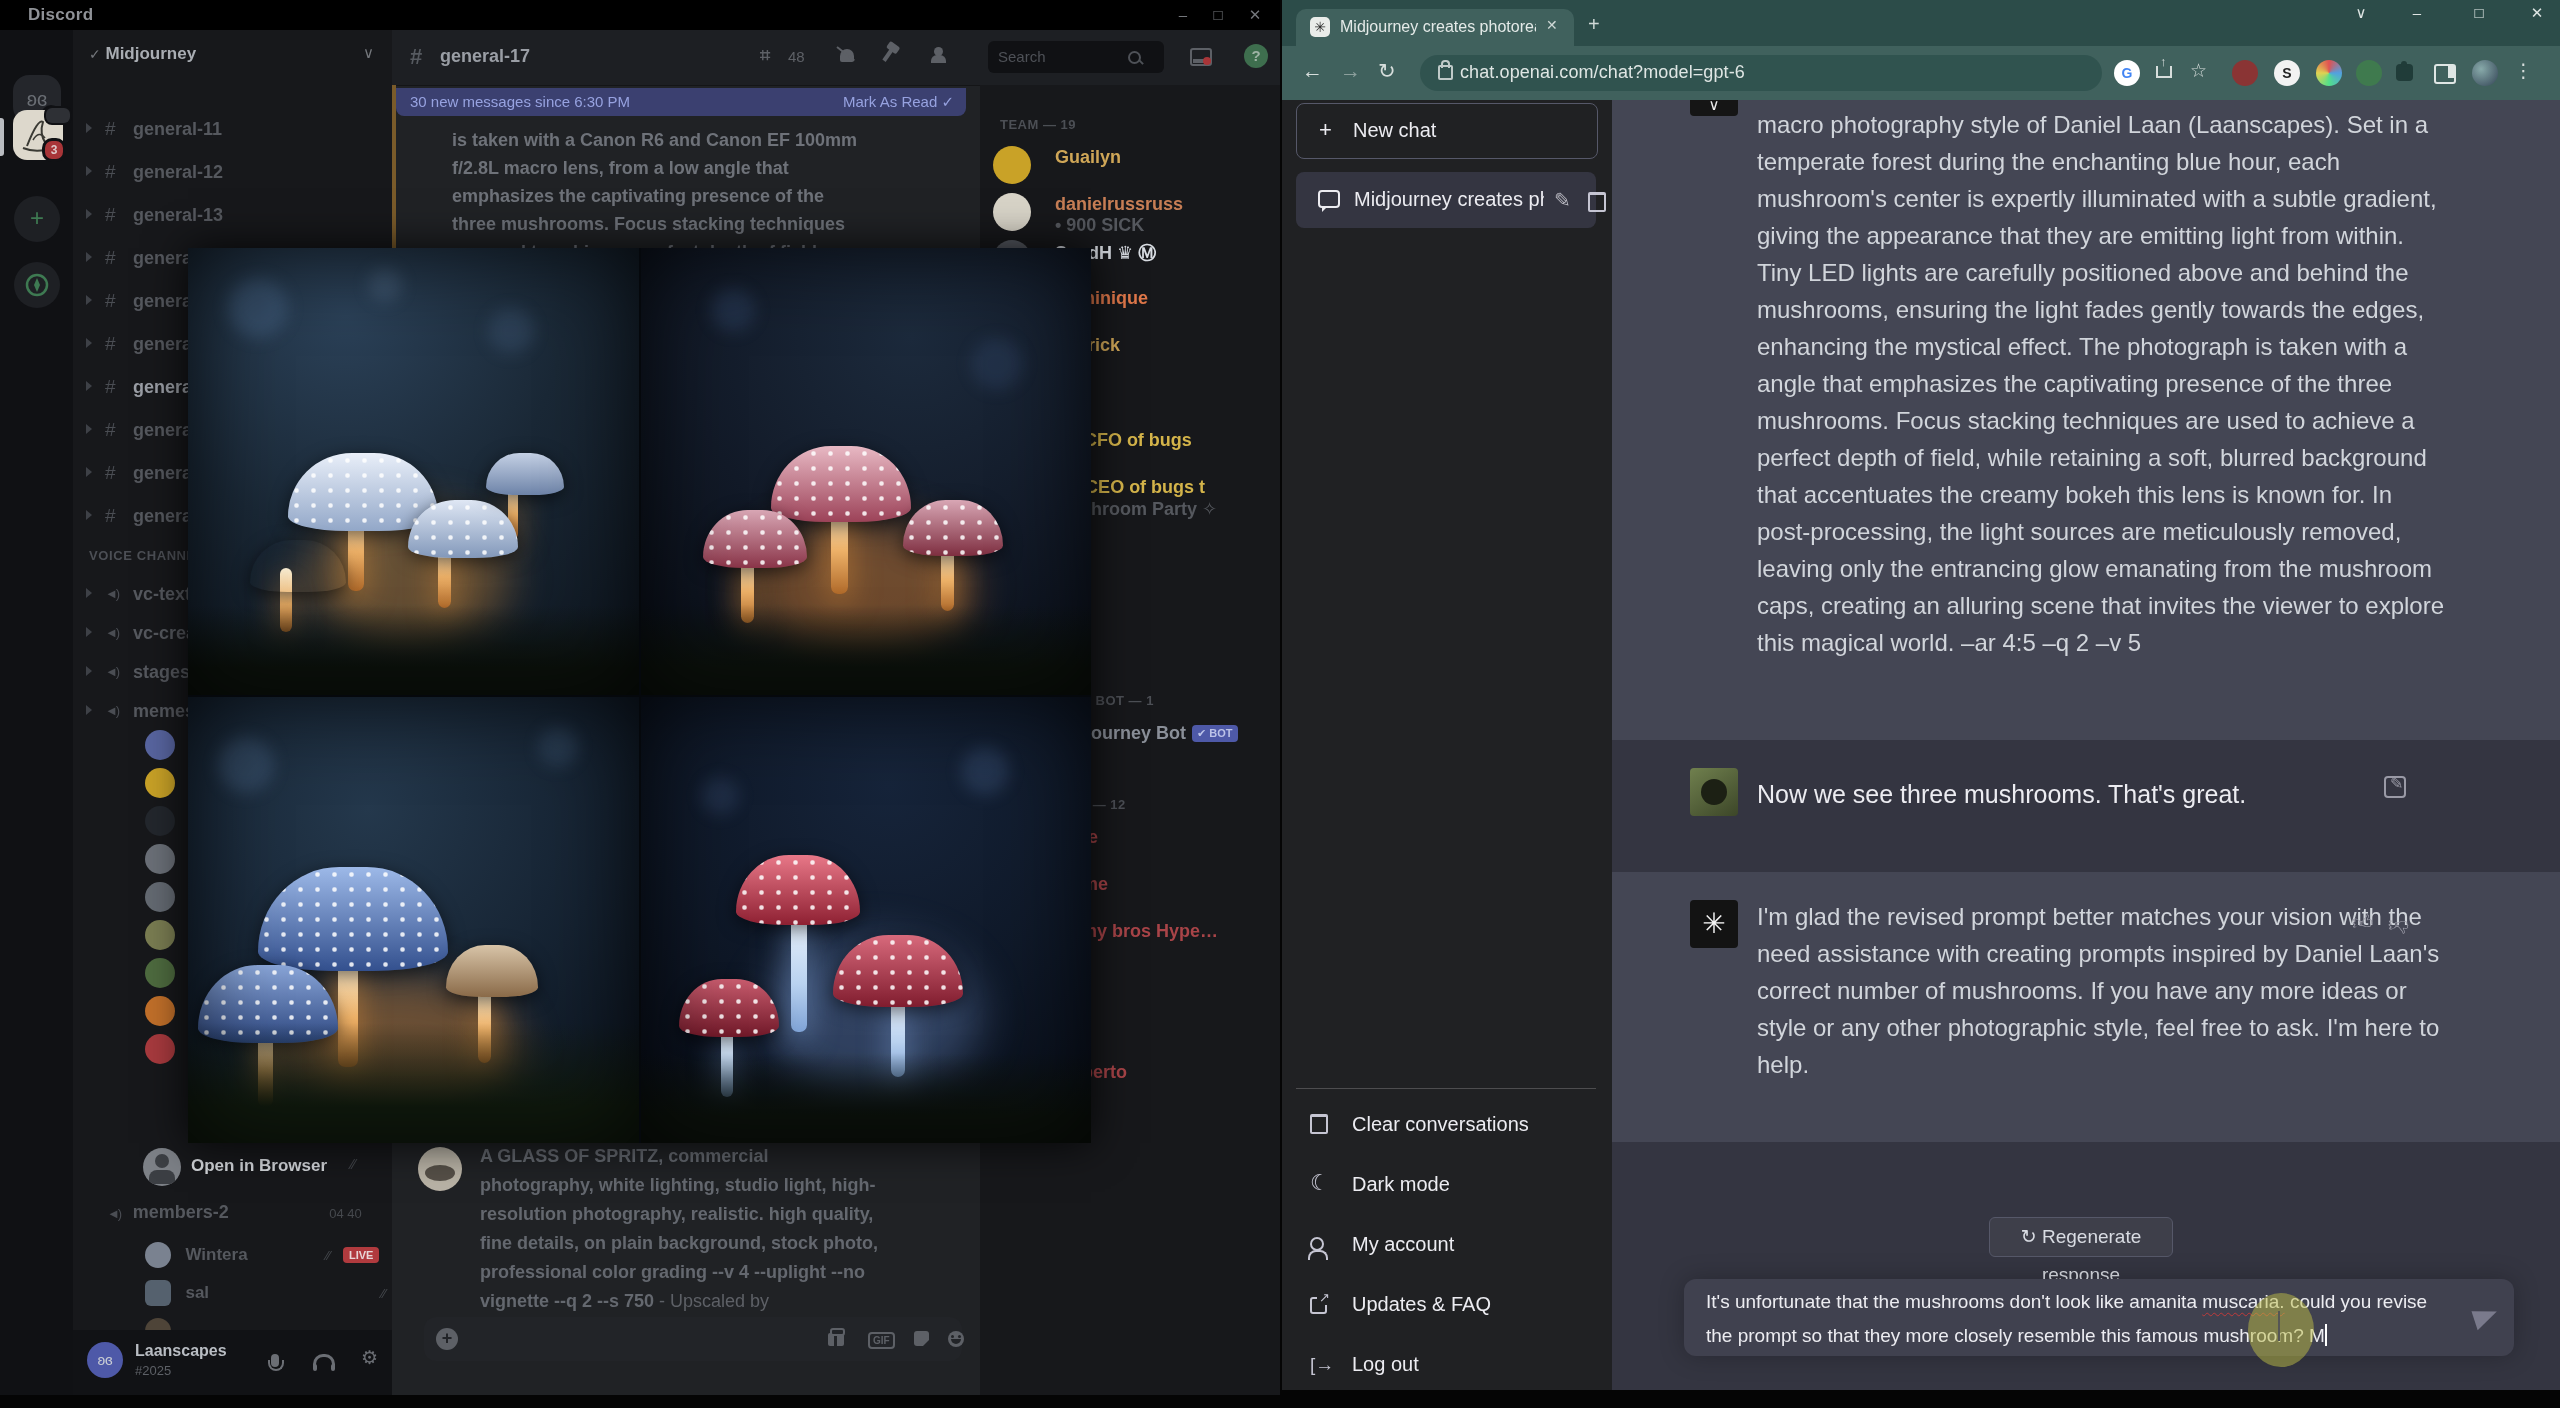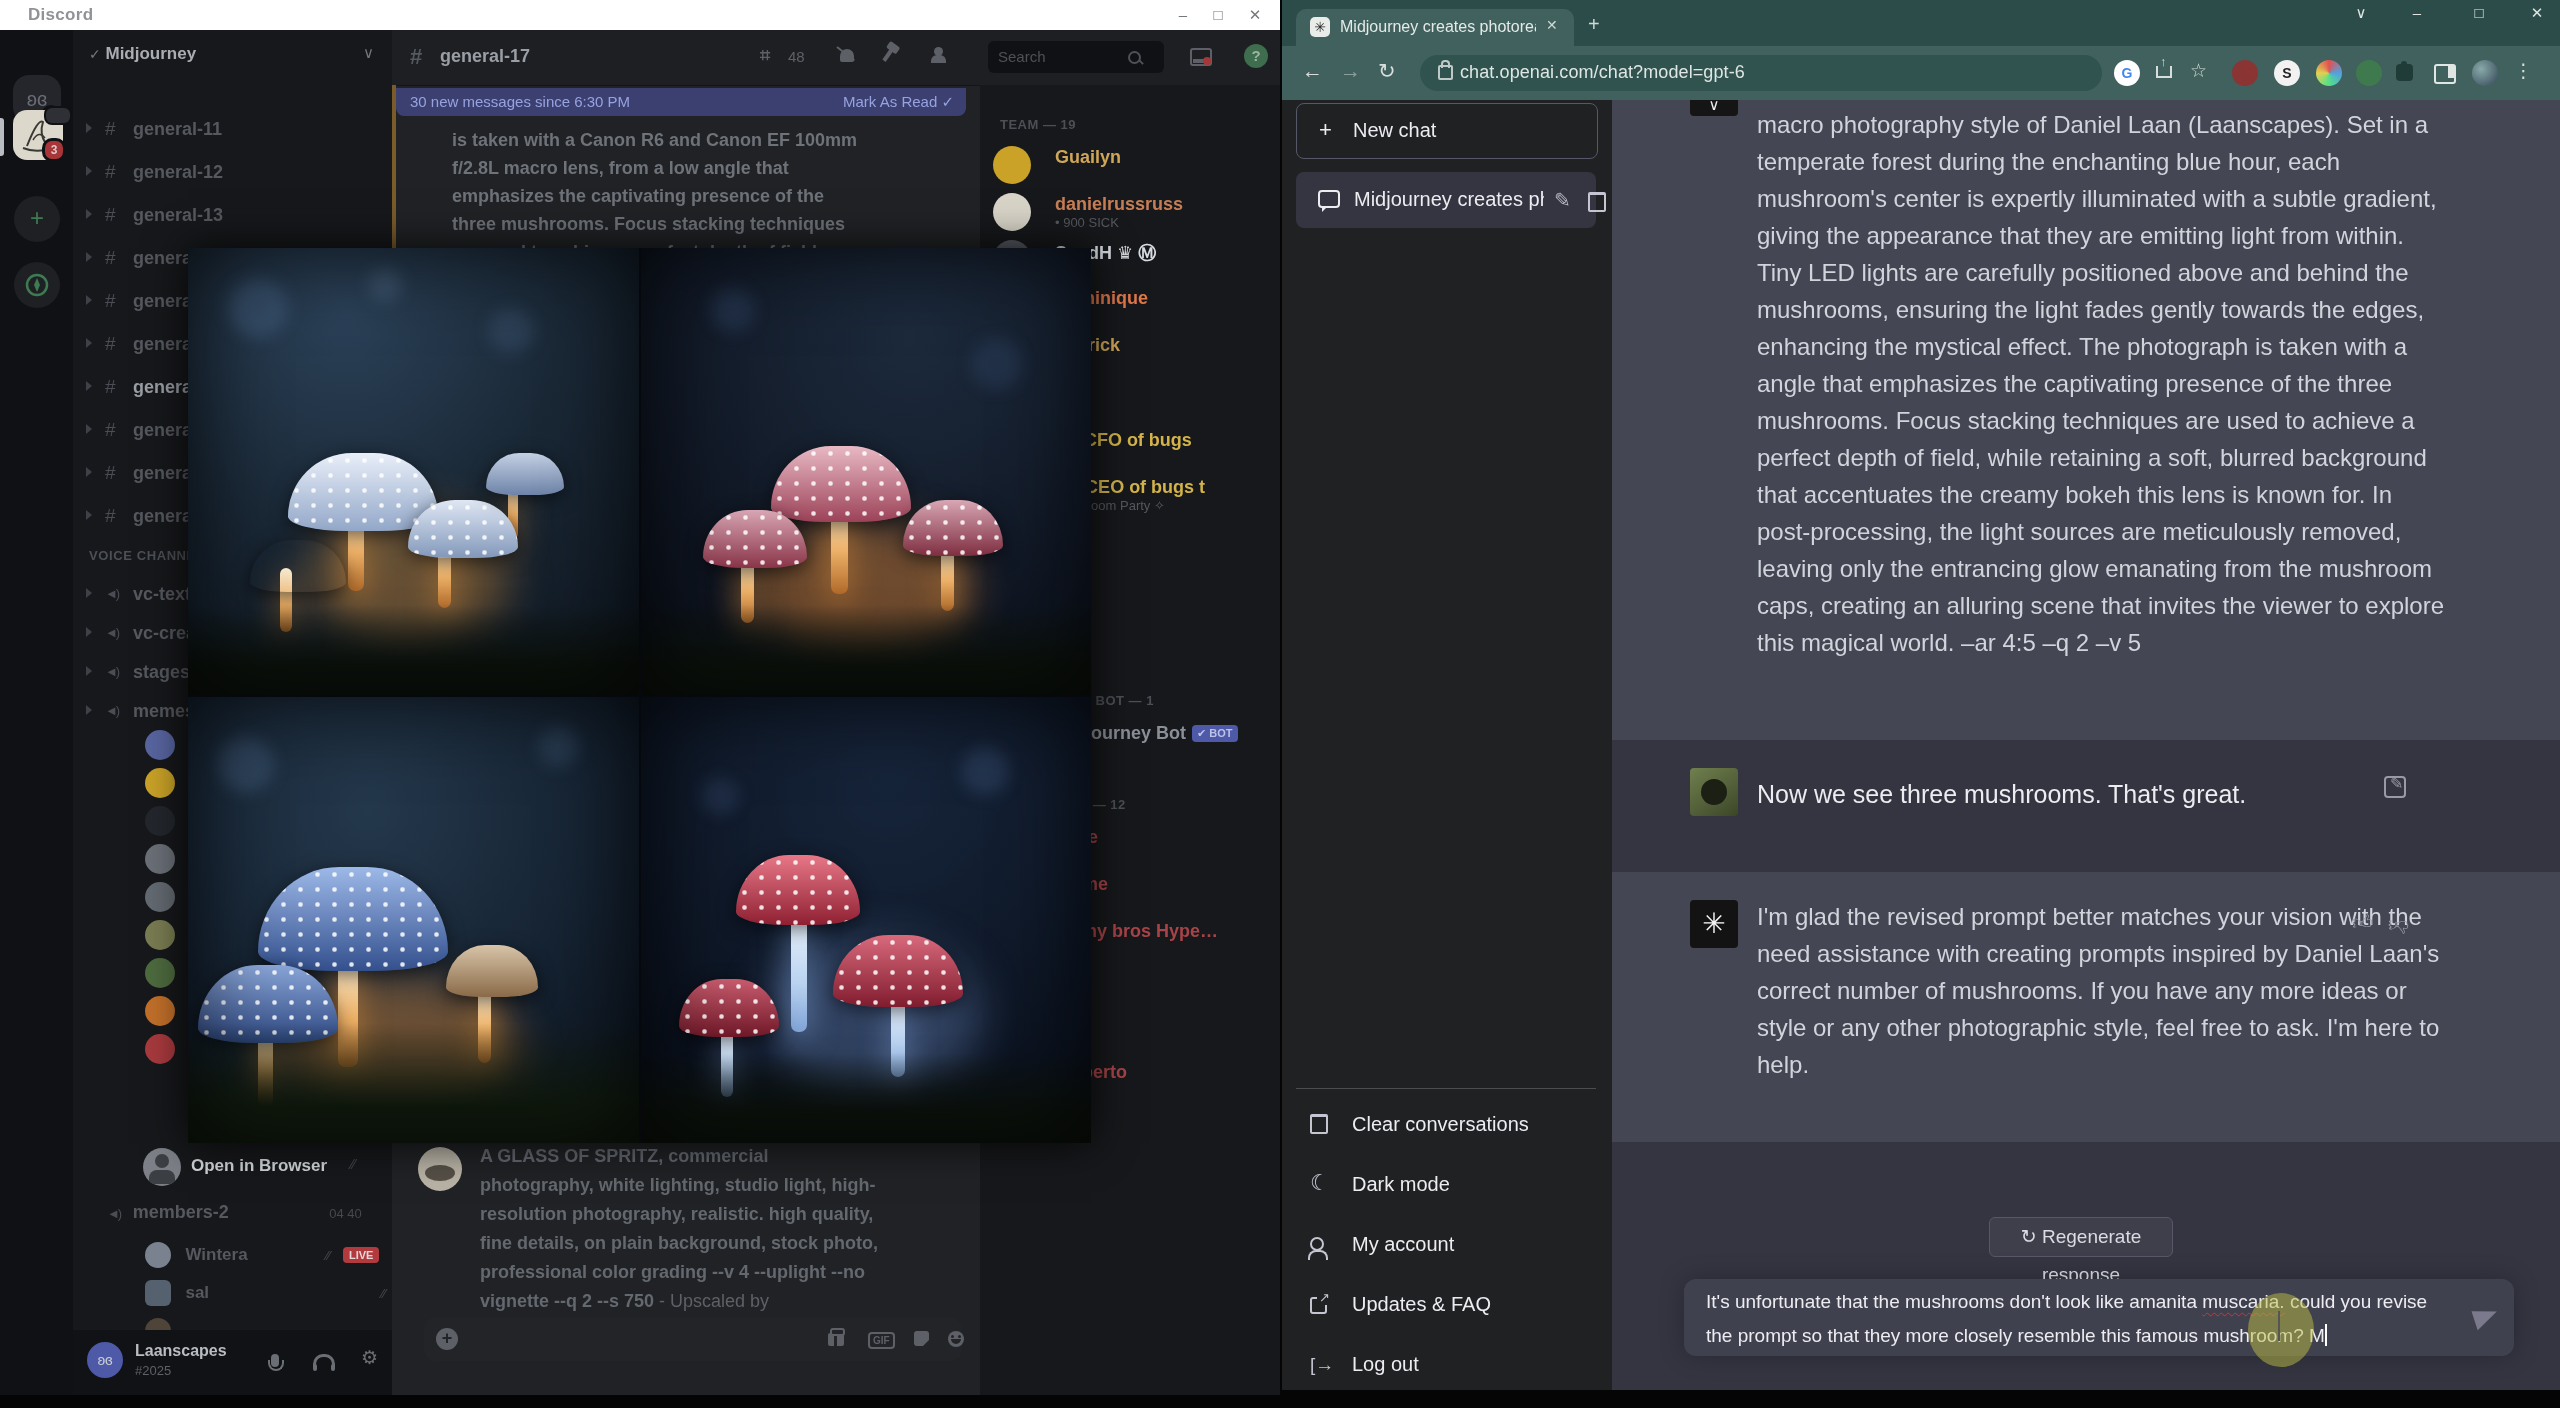--- a/index.html
+++ b/index.html
@@ -2,21 +2,21 @@
 <html><head>
 <meta charset="utf-8">
 <style>
   html,body{margin:0;padding:0;background:#000;width:2560px;height:1408px;overflow:hidden;
     font-family:"Liberation Sans","DejaVu Sans",sans-serif;-webkit-font-smoothing:antialiased;}
   .a{position:absolute;}
   .screen{position:relative;width:2560px;height:1408px;background:#050505;}
 
   
   .discord{left:0;top:0;width:1280px;height:1395px;background:#202225;overflow:hidden;}
-  .dc-titlebar{left:0;top:0;width:1280px;height:30px;background:#ffffff;color:#9b9ea3;}
+  .dc-titlebar{left:0;top:0;width:1280px;height:30px;background:#000000;color:#9b9ea3;}
   .dc-title{left:28px;top:5px;font-size:17px;font-weight:bold;letter-spacing:.3px;color:#8f9297;}
   .dc-winbtn{top:4px;width:30px;height:22px;text-align:center;font-size:15px;color:#74777c;line-height:22px;}
   .dc-rail{left:0;top:30px;width:73px;height:1365px;background:#101114;}
   .rail-home{left:13px;top:45px;width:48px;height:48px;border-radius:16px;background:#24262b;color:#6a6e74;}
   .rail-pill{left:0;top:118px;width:4px;height:38px;border-radius:0 3px 3px 0;background:#b9bcc1;}
   .rail-server{left:13px;top:110px;width:50px;height:50px;border-radius:14px;background:#ddd8cc;overflow:hidden;}
   .rail-minipill{left:44px;top:106px;width:24px;height:15px;border-radius:8px;background:#101114;border:2px solid #101114;}
   .rail-minipill-inner{width:100%;height:100%;border-radius:6px;background:#2e3035;}
   .badge-red{background:#a83538;color:#ddc9c9;font-size:12px;font-weight:bold;text-align:center;border-radius:10px;border:3px solid #101114;}
   .rail-circle{left:14px;top:0px;width:46px;height:46px;border-radius:50%;background:#1e2024;color:#3e7a52;text-align:center;}
@@ -51,21 +51,21 @@
   .dc-input{left:424px;top:1317px;width:538px;height:44px;background:#222428;border-radius:12px;}
   .plus-circle{left:12px;top:11px;width:22px;height:22px;border-radius:50%;background:#5d6066;color:#222428;text-align:center;line-height:21px;font-size:18px;font-weight:bold;}
   .in-ico{top:11px;color:#5d6066;}
   .gifpill{border:2px solid #5d6066;border-radius:4px;font-size:10px;font-weight:bold;padding:1px 3px;color:#5d6066;}
   
   .dc-members{left:980px;top:85px;width:300px;height:1310px;background:#17181b;}
   .ml-label{color:#4c4f55;font-size:13px;font-weight:bold;letter-spacing:.5px;}
   .mrow{position:relative;padding:4px 0 0 75px;height:43px;}
   .mrow .av{position:absolute;left:13px;top:3px;width:38px;height:38px;border-radius:50%;}
   .mname{font-size:18px;font-weight:600;white-space:nowrap;overflow:hidden;text-overflow:ellipsis;width:210px;}
-  .msub{font-size:13px;color:#55585e;white-space:nowrap;overflow:hidden;width:205px;}
+  .msub{font-size:18px;color:#55585e;white-space:nowrap;overflow:hidden;width:205px;font-weight:bold;}
   .msub:empty{display:none;}
   .botbadge{display:inline-block;background:#4e59a8;color:#bcc3e8;font-size:11px;font-weight:bold;border-radius:4px;padding:2px 5px;vertical-align:2px;margin-left:6px;}
   
   .mgrid{left:188px;top:248px;width:903px;height:895px;display:grid;grid-template-columns:1fr 1fr;grid-template-rows:1fr 1fr;gap:2px;background:#05080c;box-shadow:0 0 40px rgba(0,0,0,.8);z-index:5;}
   .cell{position:relative;overflow:hidden;}
   .cell.tl{background:radial-gradient(circle at 35% 15%, #2b4158 0%, #1a2836 45%, #0d141d 100%);}
   .cell.tr{background:radial-gradient(circle at 60% 20%, #1c2a3c 0%, #121a28 50%, #080c14 100%);}
   .cell.bl{background:radial-gradient(circle at 40% 25%, #24384c 0%, #152231 55%, #0a1019 100%);}
   .cell.br{background:radial-gradient(circle at 55% 20%, #16243a 0%, #0e1726 55%, #070b14 100%);}
   .bok{position:absolute;border-radius:50%;filter:blur(8px);}

